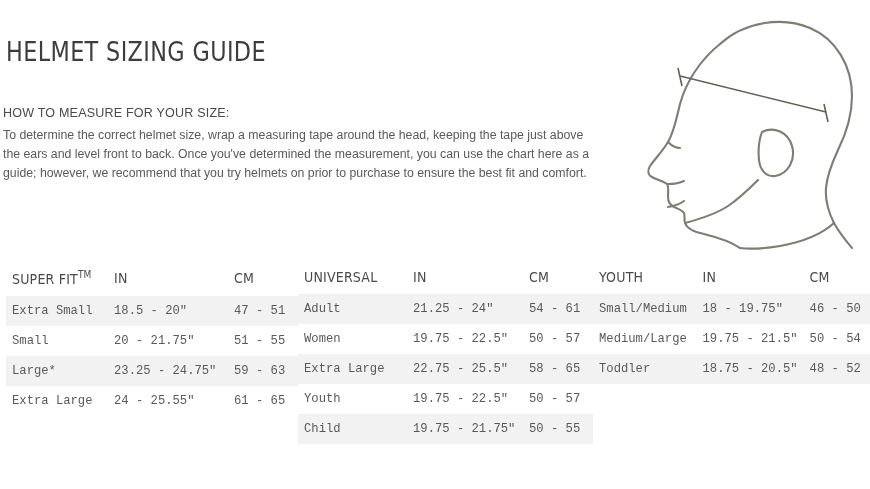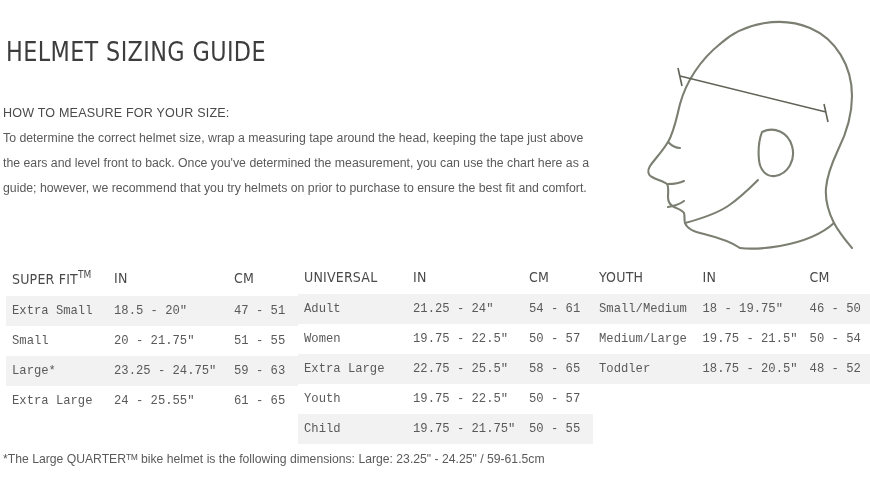--- a/index.html
+++ b/index.html
@@ -45,21 +45,21 @@
     letter-spacing: 0.2px;
     transform: scaleX(0.93);
     transform-origin: left top;
   }
   .howto-body {
     position: absolute;
     left: 3px;
     top: 126px;
     width: 592px;
     font-size: 12.3px;
-    line-height: 25px;
+    line-height: 19px;
     color: #5a5a5a;
   }
 
   
   .head-figure {
     position: absolute;
     left: 612px;
     top: 8px;
     width: 252px;
     height: 250px;
@@ -270,15 +270,14 @@
             <td>Toddler</td>
             <td>18.75 - 20.5"</td>
             <td>48 - 52</td>
           </tr>
         </tbody>
       </table>
     </div>
 
   </div>
 
-  <div class="footnote">*The Large QUARTERᵀᴹ bike helmet is the following dimensions: Large: 23.25" - 24.25" / 59-61.5cm</div>
 
 </div>
 
 </body></html>

